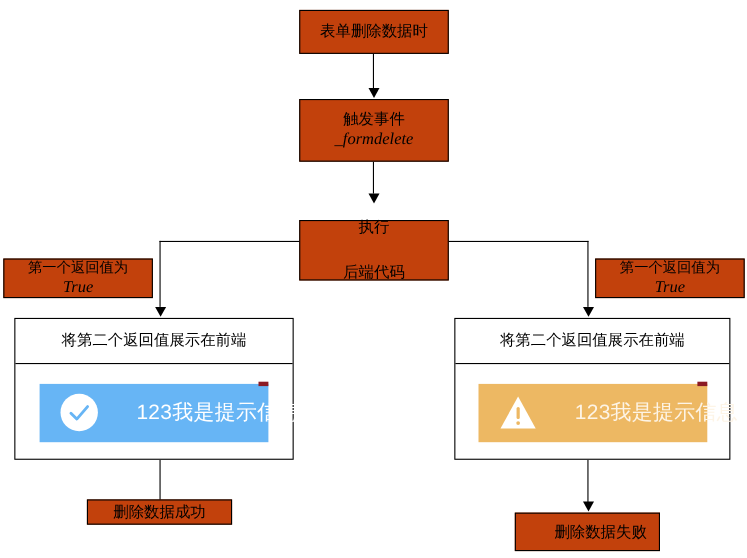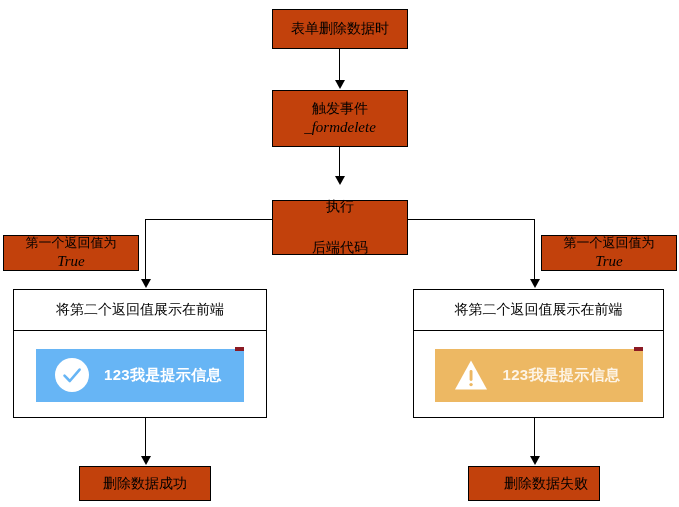--- a/index.html
+++ b/index.html
@@ -45,21 +45,21 @@
   }
 
   
   #box-start      { left: 272px; top: 9px;   width: 136px; height: 40px; }
   #box-trigger    { left: 272px; top: 90px;  width: 136px; height: 57px; }
   #box-exec       { left: 272px; top: 200px; width: 136px; height: 55px; }
 
   #label-true     { left: 3px;   top: 235px; width: 136px; height: 36px; font-size: 13px; }
   #label-false    { left: 541px; top: 235px; width: 136px; height: 36px; font-size: 13px; }
 
-  #box-final-ok   { left: 79px;  top: 466px; width: 132px; height: 35px; }
+  #box-final-ok   { left: 79px;  top: 454px; width: 132px; height: 23px; }
   #box-final-fail { left: 468px; top: 466px; width: 132px; height: 35px; padding-left: 24px; }
 
   
   .panel {
     position: absolute;
     box-sizing: border-box;
     border: 1px solid #000000;
     background: #ffffff;
     z-index: 3;
     display: flex;
@@ -95,24 +95,25 @@
     gap: 14px;
     padding-left: 18px;
     box-sizing: border-box;
     margin-top: 2px;
   }
   .toast-success { background: #67b5f5; }
   .toast-warning { background: #edb863; }
 
   .toast-text {
     color: #ffffff;
-    font-size: 15px;
-    font-weight: bold;
+    font-size: 19px;
+    font-weight: normal;
     letter-spacing: 0.3px;
     white-space: nowrap;
+    margin-left: 20px;
   }
   .toast-warning .toast-text { color: #fdf4e6; }
 
   .toast-corner {
     position: absolute;
     right: 0px;
     top: -2px;
     width: 9px;
     height: 4px;
     background: #8b1a24;

